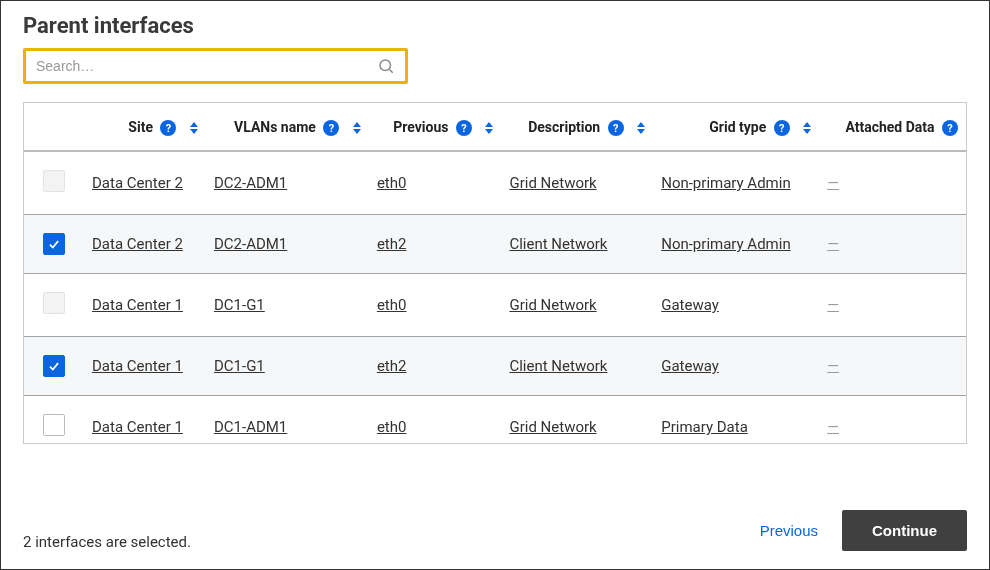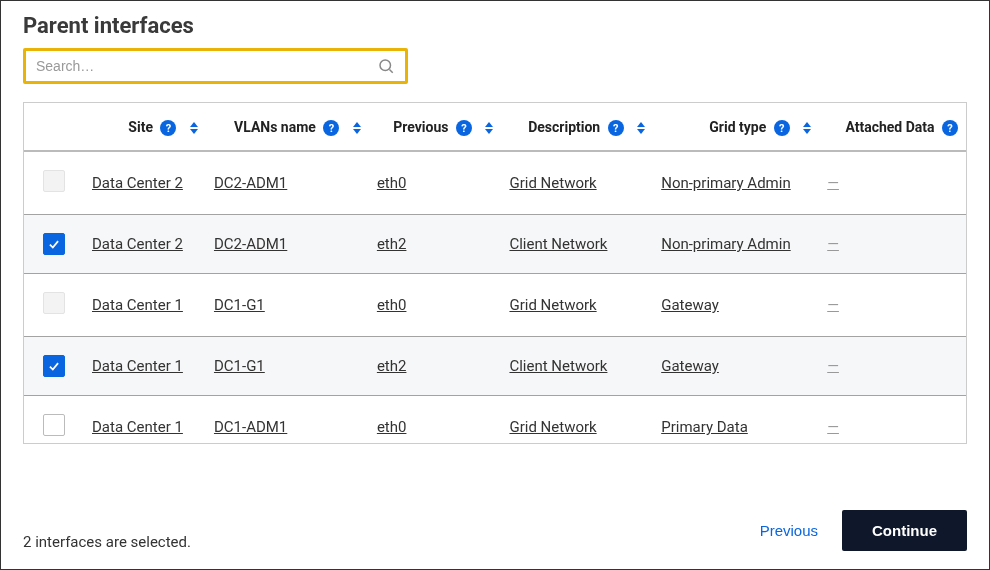--- a/index.html
+++ b/index.html
@@ -144,21 +144,21 @@
   .selected-text { color: #333; font-size: 15px; }
   .footer-actions { margin-left: auto; display: flex; align-items: center; gap: 24px; }
   .btn-prev {
     color: #0a66e0;
     font-size: 15px;
     background: none;
     border: none;
     cursor: pointer;
   }
   .btn-continue {
-    background: #0f172a;
+    background: #404040;
     color: #fff;
     font-weight: 700;
     font-size: 15px;
     border: none;
     padding: 12px 30px;
     cursor: pointer;
     border-radius: 2px;
   }
 </style>
 </head>

